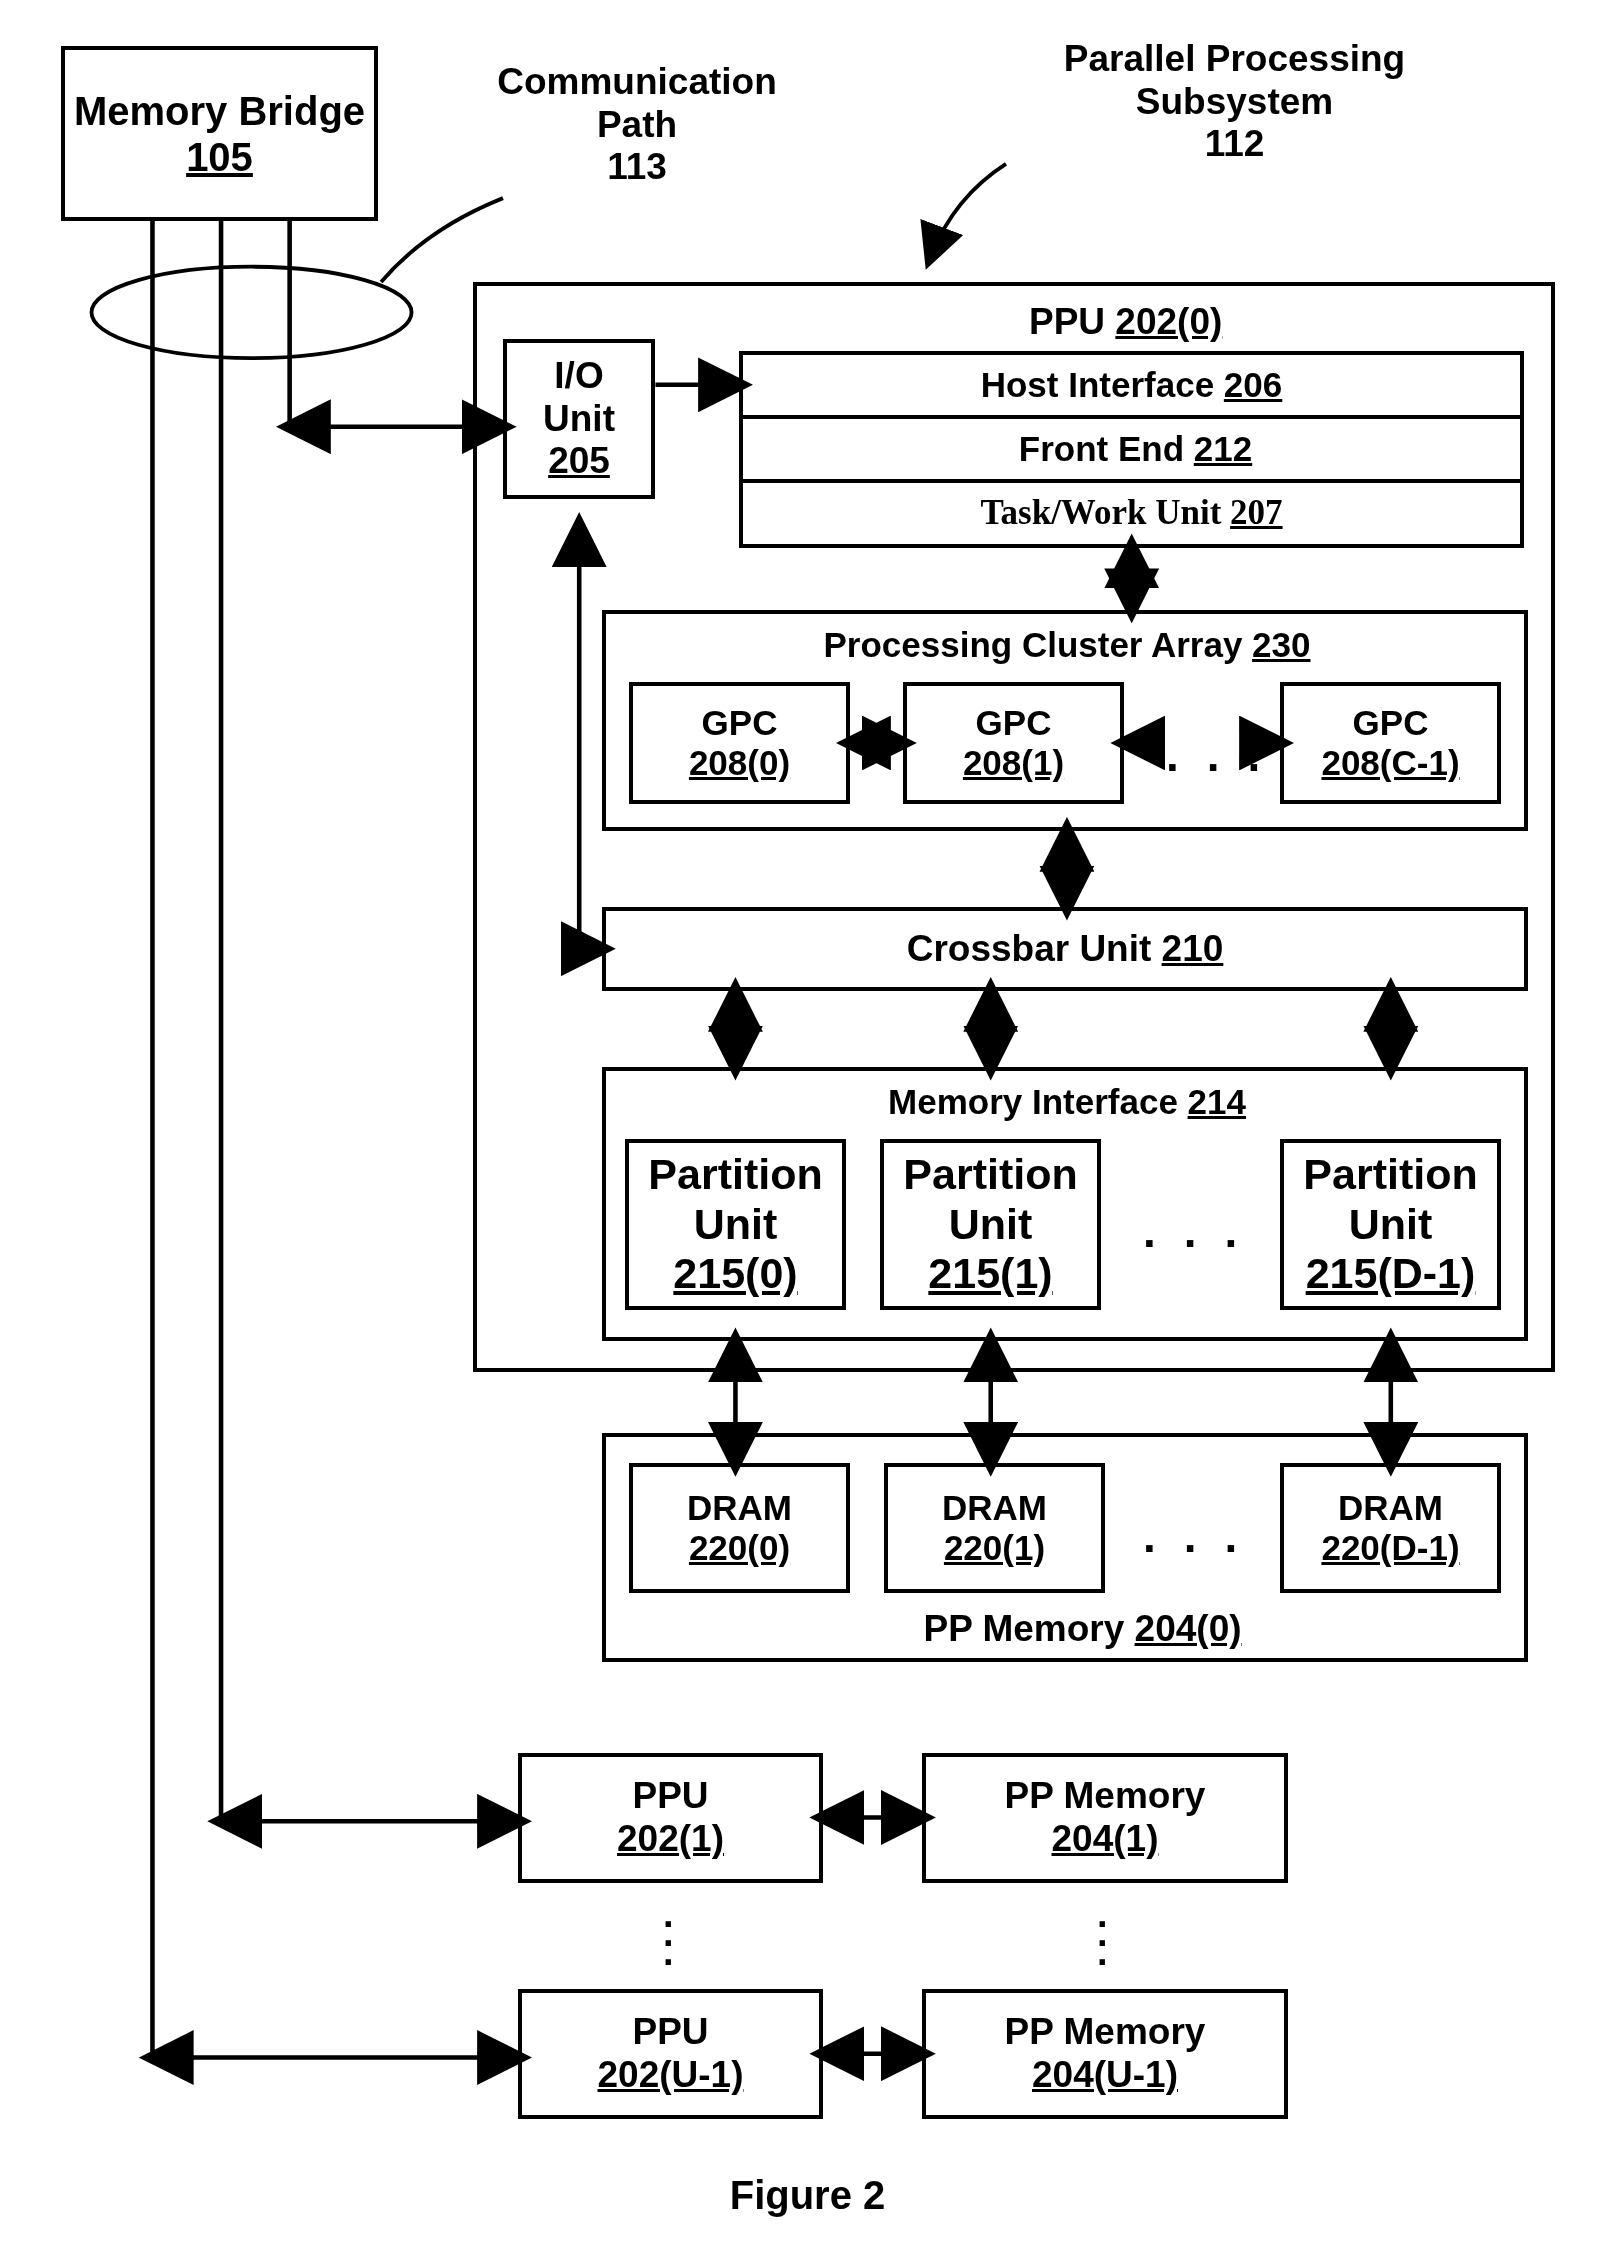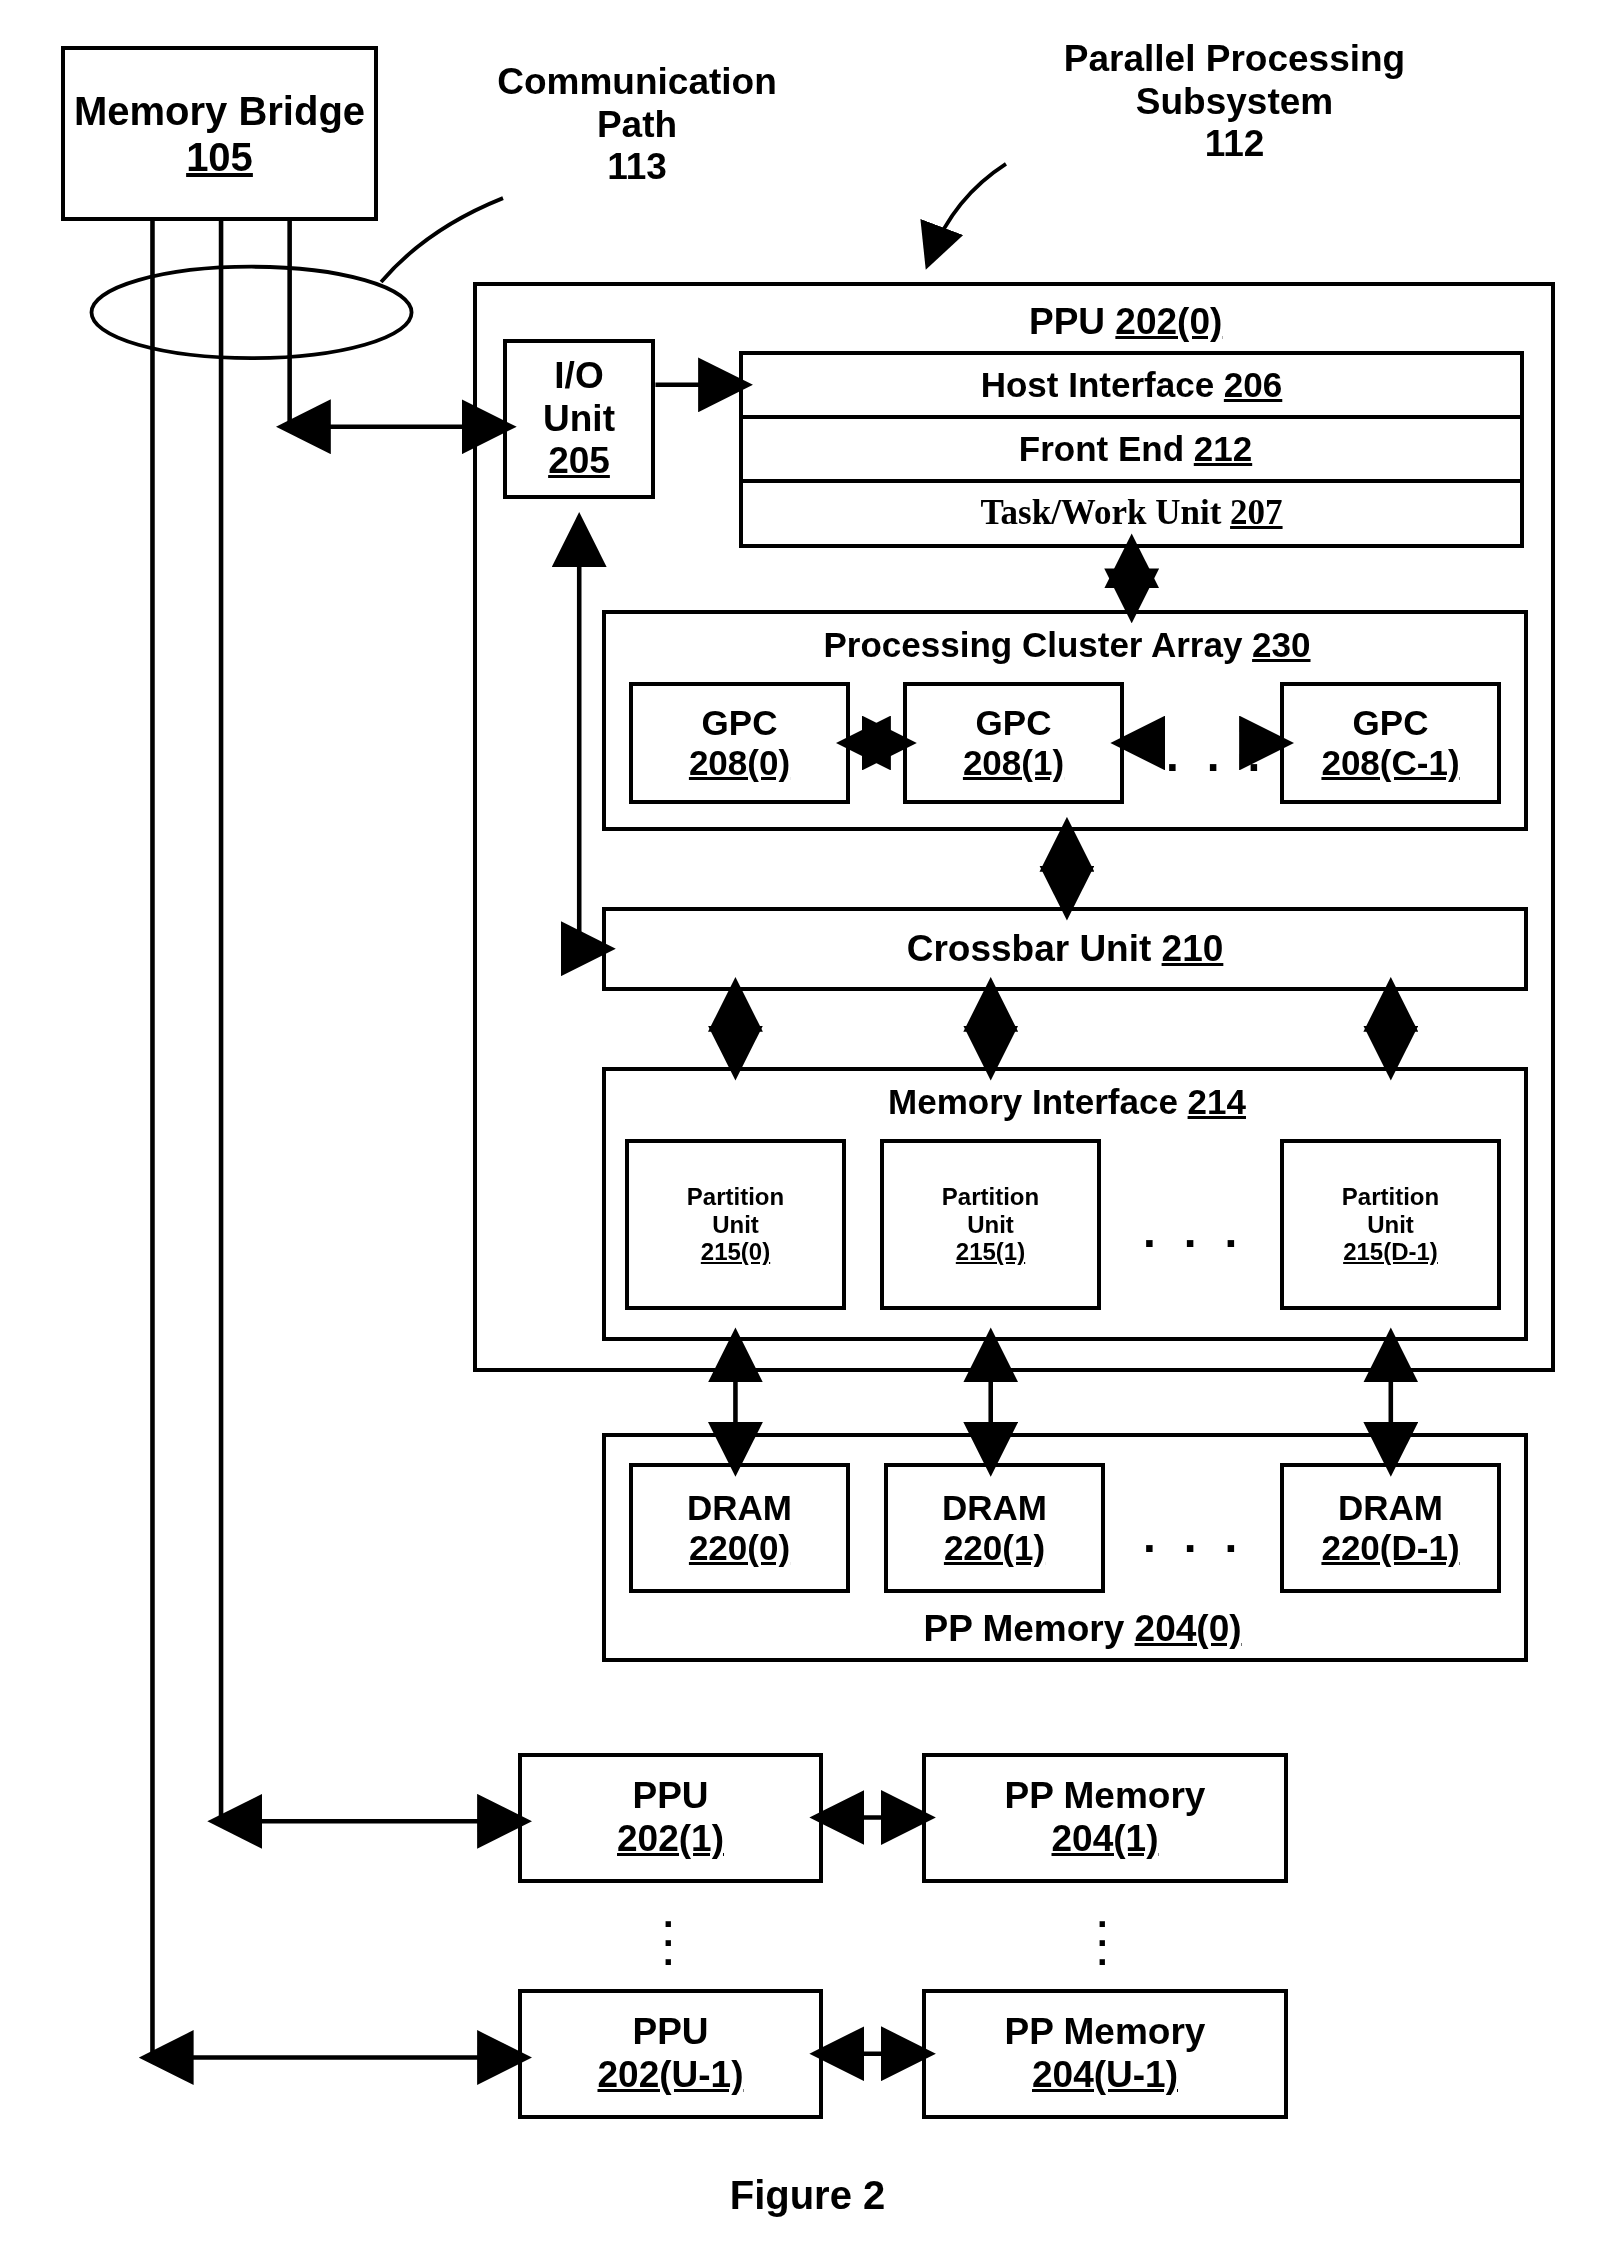--- a/index.html
+++ b/index.html
@@ -23,21 +23,21 @@
     flex-direction: column;
     align-items: center;
     justify-content: center;
     font-weight: bold;
     background: #fff;
   }
   .label { position: absolute; font-weight: bold; text-align: center; }
   .u { text-decoration: underline; }
   .fs48 { font-size: 37px; line-height: 1.15; }
   .fs46 { font-size: 35px; line-height: 1.15; }
-  .fs44 { font-size: 24px; line-height: 1.15; }
+  .fs44 { font-size: 43px; line-height: 1.15; }
   .fs52 { font-size: 40px; line-height: 1.15; }
   .stackrow {
     position:absolute; box-sizing:border-box; border:4.6px solid #000;
     text-align:center; display:flex; align-items:center; justify-content:center;
     font-weight:bold; background:#fff;
   }
   svg.overlay { position:absolute; left:0; top:0; width:1621px; height:2261px; pointer-events:none; }
   .ellipsis { position:absolute; font-weight:bold; font-size:46px; letter-spacing:7.6px; }
   .vellipsis { position:absolute; font-weight:bold; font-size:38px; line-height:0.5; text-align:center; }
   .vellipsis span { display:block; }

